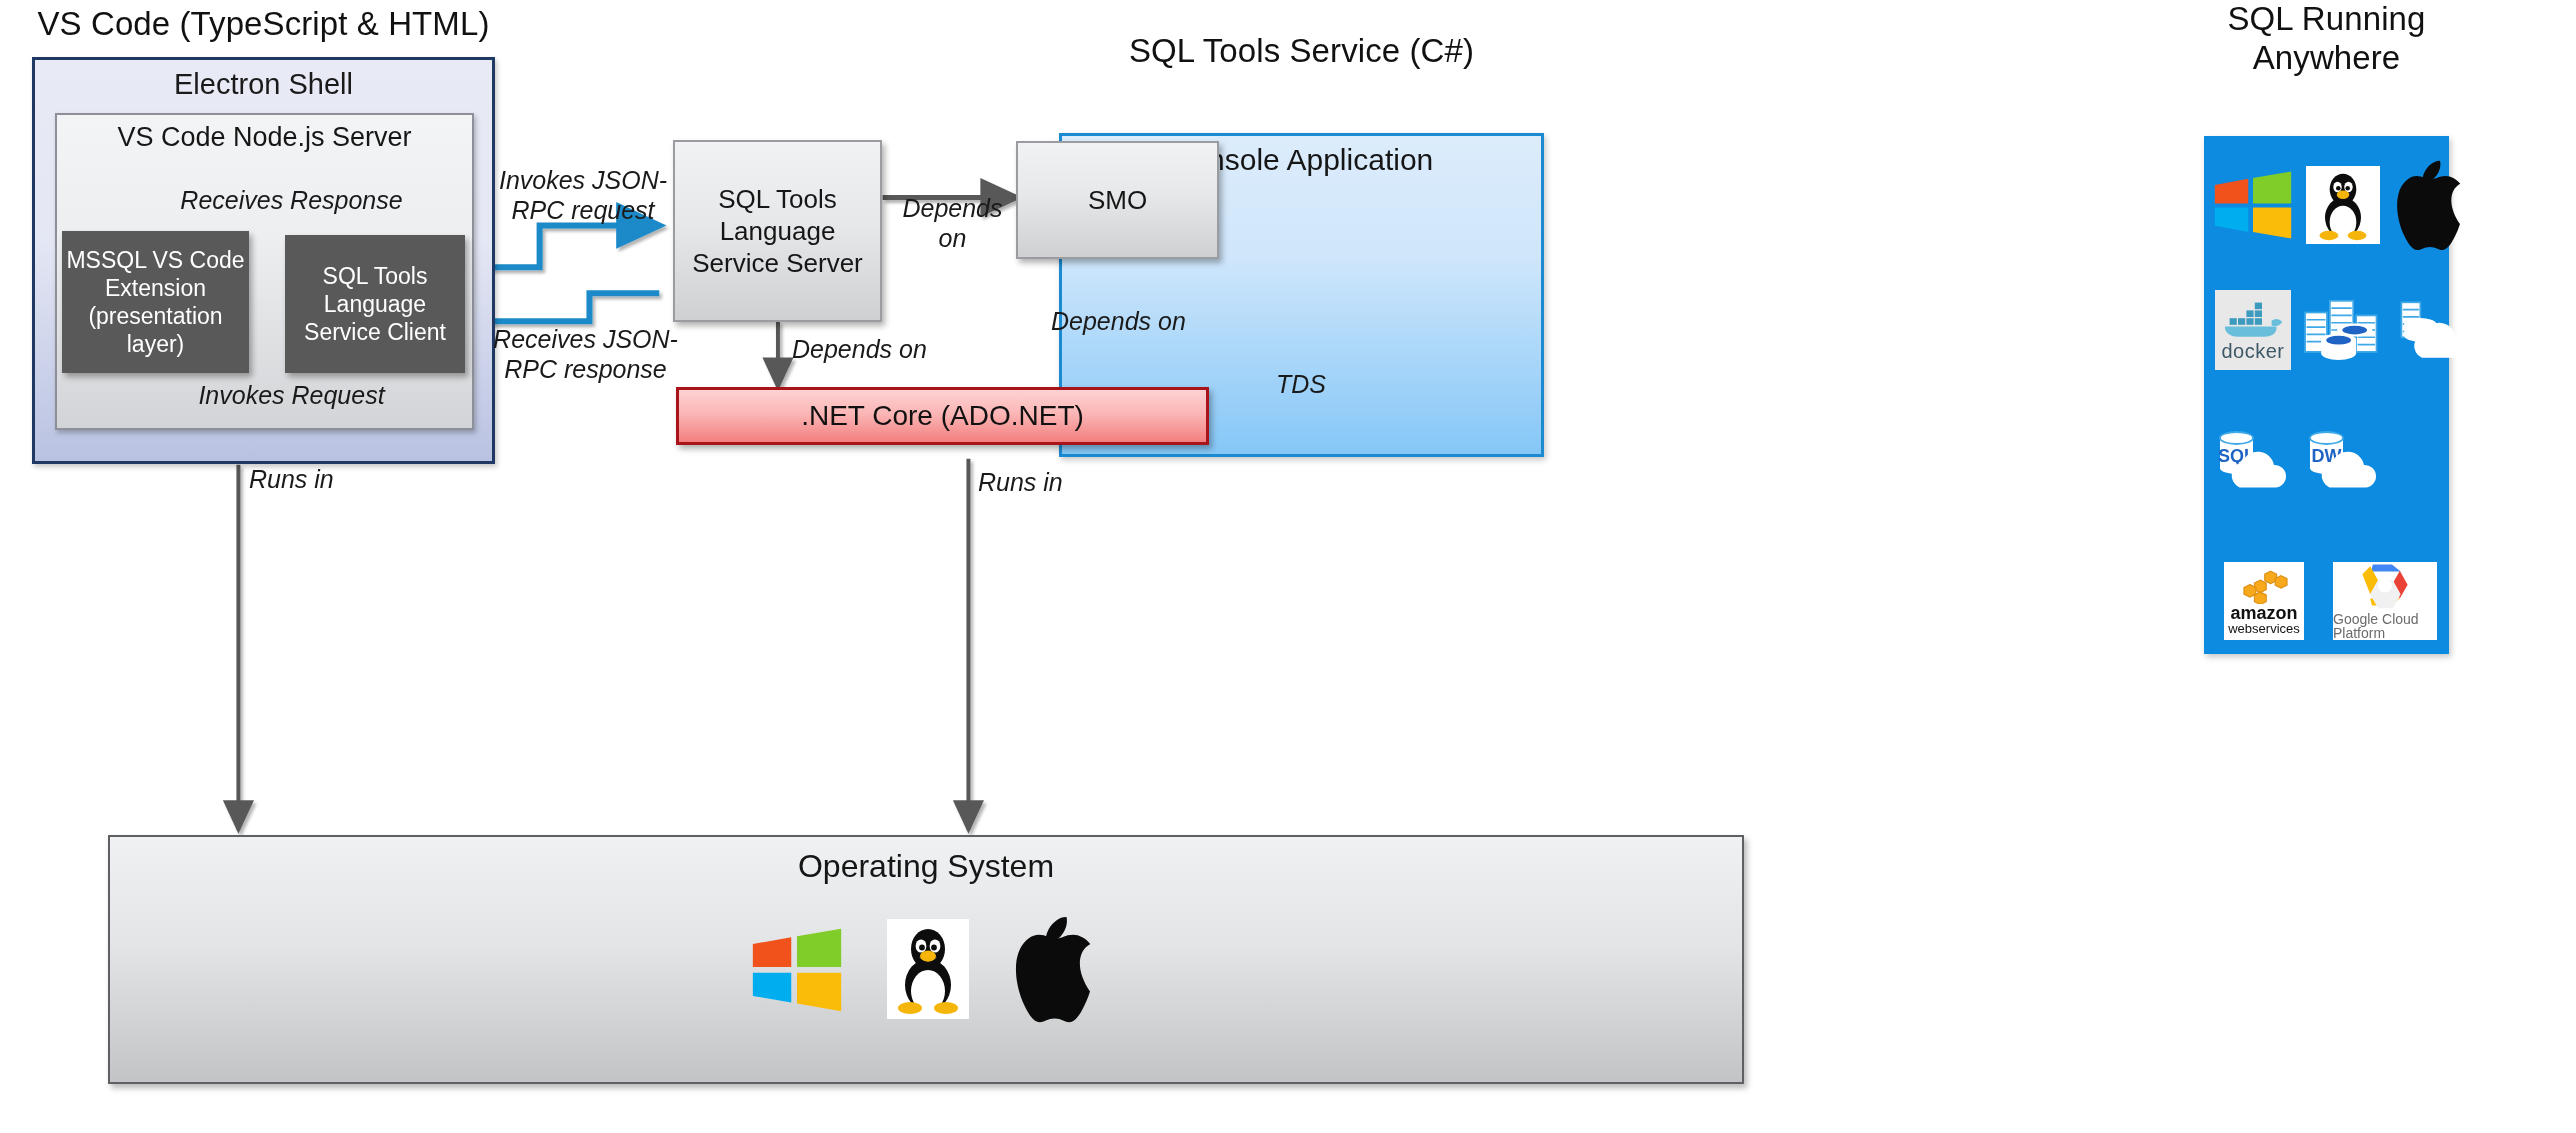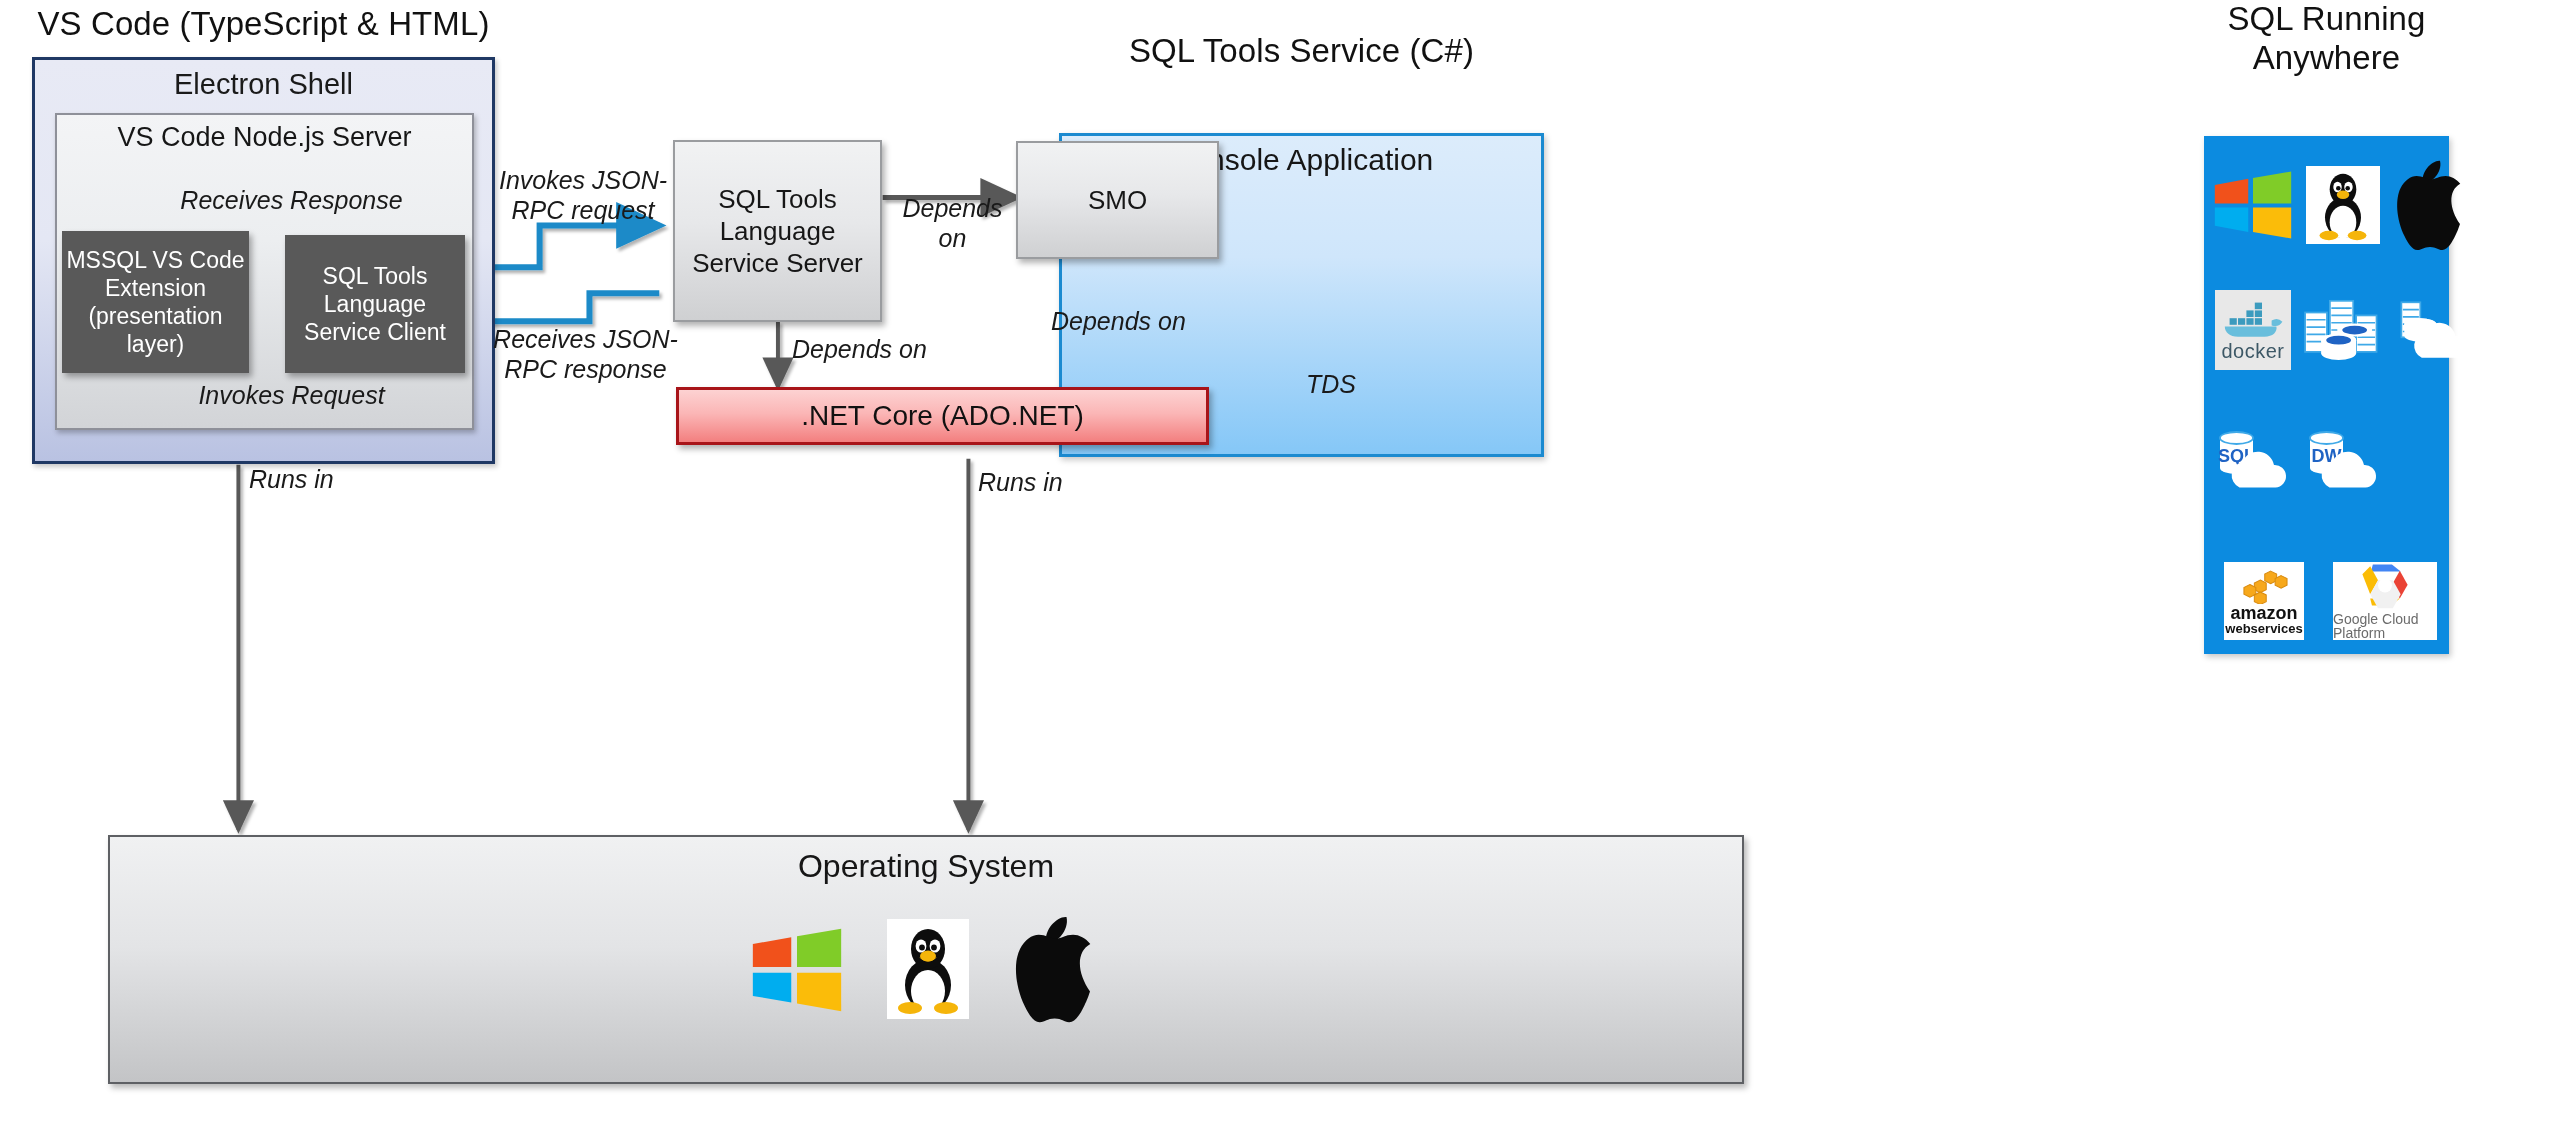--- a/index.html
+++ b/index.html
@@ -153,21 +153,21 @@
     white-space:pre-line;
   }
 
   
   #wires{position:absolute;left:0;top:0;width:2576px;height:1134px;pointer-events:none;}
 
   .docker-word{
     font-size:20px;color:#3d5866;letter-spacing:0.5px;margin-top:-2px;
   }
   .aws-word{font-size:18px;font-weight:bold;color:#111;line-height:1;}
-  .aws-sub{font-size:13px;font-weight:bold;color:#111;line-height:1;}
+  .aws-sub{font-size:13px;font-weight:normal;color:#111;line-height:1;}
   .gcp-word{font-size:14px;color:#6b6b6b;line-height:1;margin-top:3px;}
 </style>
 </head>
 <body>
 
 <div id="stage">
 
   <svg id="wires" viewBox="0 0 2583 1137" xmlns="http://www.w3.org/2000/svg">
     <defs>
       <marker id="grey-arrow" markerWidth="9" markerHeight="9" refX="7.4" refY="4.5" orient="auto" markerUnits="strokeWidth">
@@ -261,21 +261,21 @@
 
   <div class="edge-label" style="left:866px; top:193px; width:125px;">Depends
 on</div>
 
   <div class="edge-label" style="left:768px; top:334px; width:180px; text-align:left;">Depends on</div>
 
   <div class="edge-label" style="left:1027px; top:306px; width:180px; text-align:left;">Depends on</div>
 
   <div class="edge-label" style="left:954px; top:467px; width:160px; text-align:left;">Runs in</div>
 
-  <div class="edge-label" style="left:1222px; top:369px; width:110px;text-align:right;">TDS</div>
+  <div class="edge-label" style="left:1222px; top:369px; width:110px;">TDS</div>
 
   <div class="abs" id="os-panel">
     <div id="os-title">Operating System</div>
 
     <div id="os-logos">
 
       <span class="tile">
         <svg width="96" height="96" viewBox="0 0 100 100">
           <polygon points="4,24 44,17 44,48 4,48" fill="#F1511B"></polygon>
           <polygon points="50,16 96,8 96,48 50,48" fill="#80CC28"></polygon>

